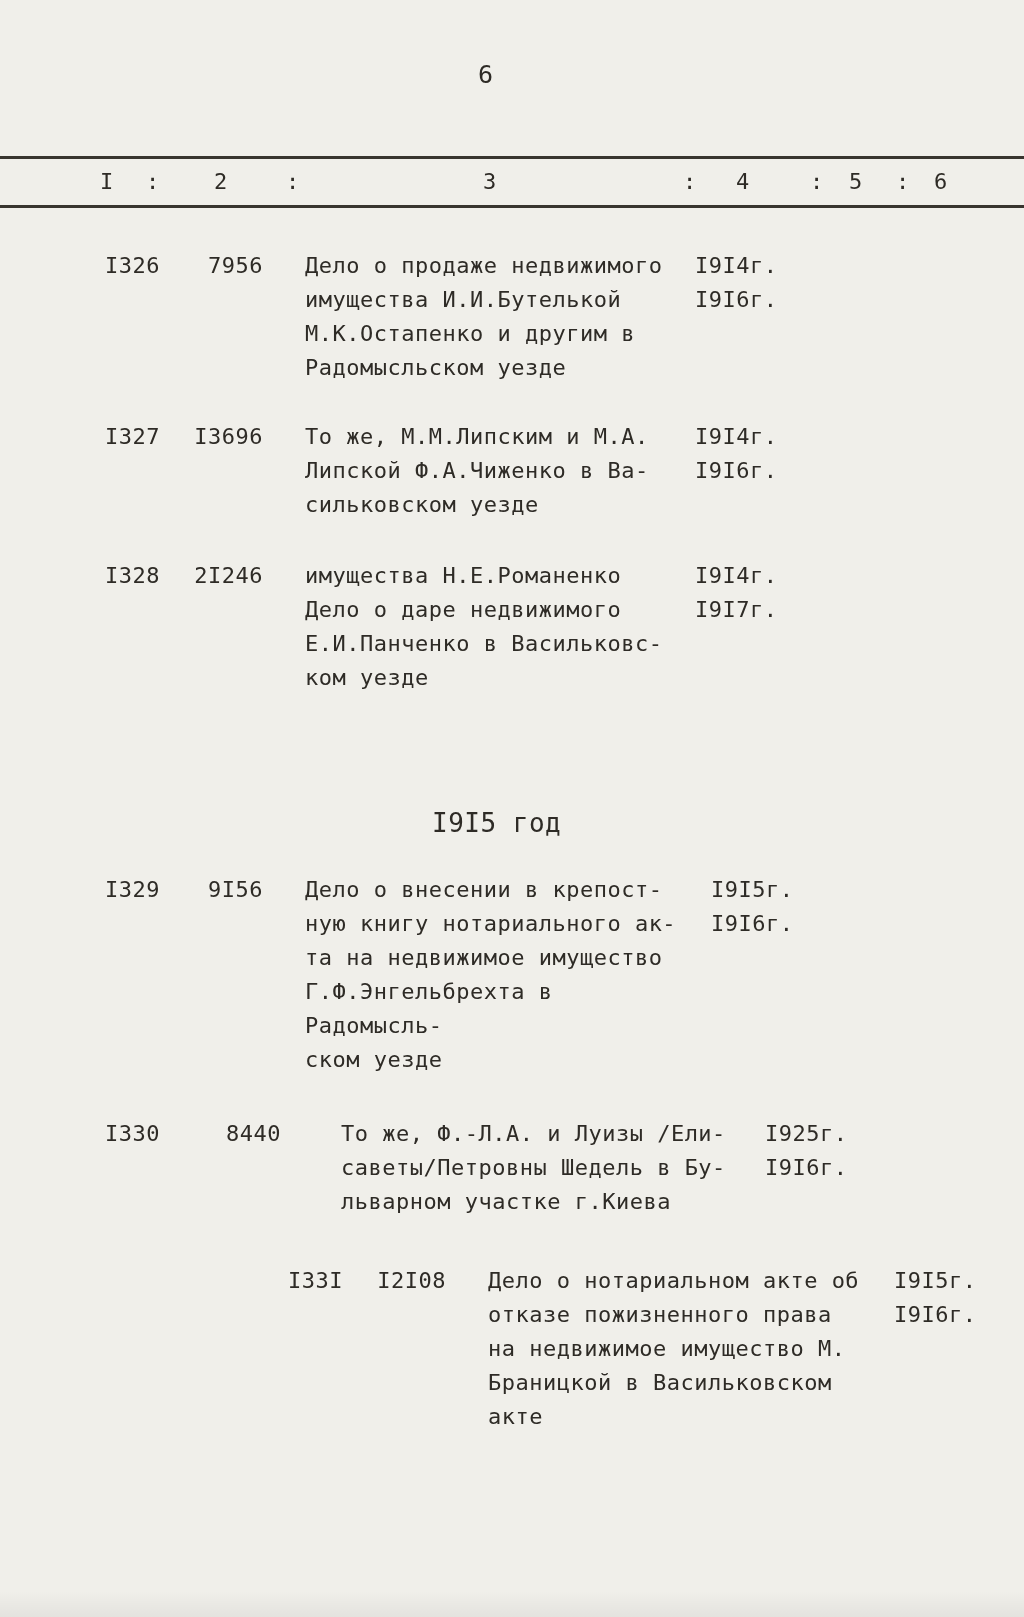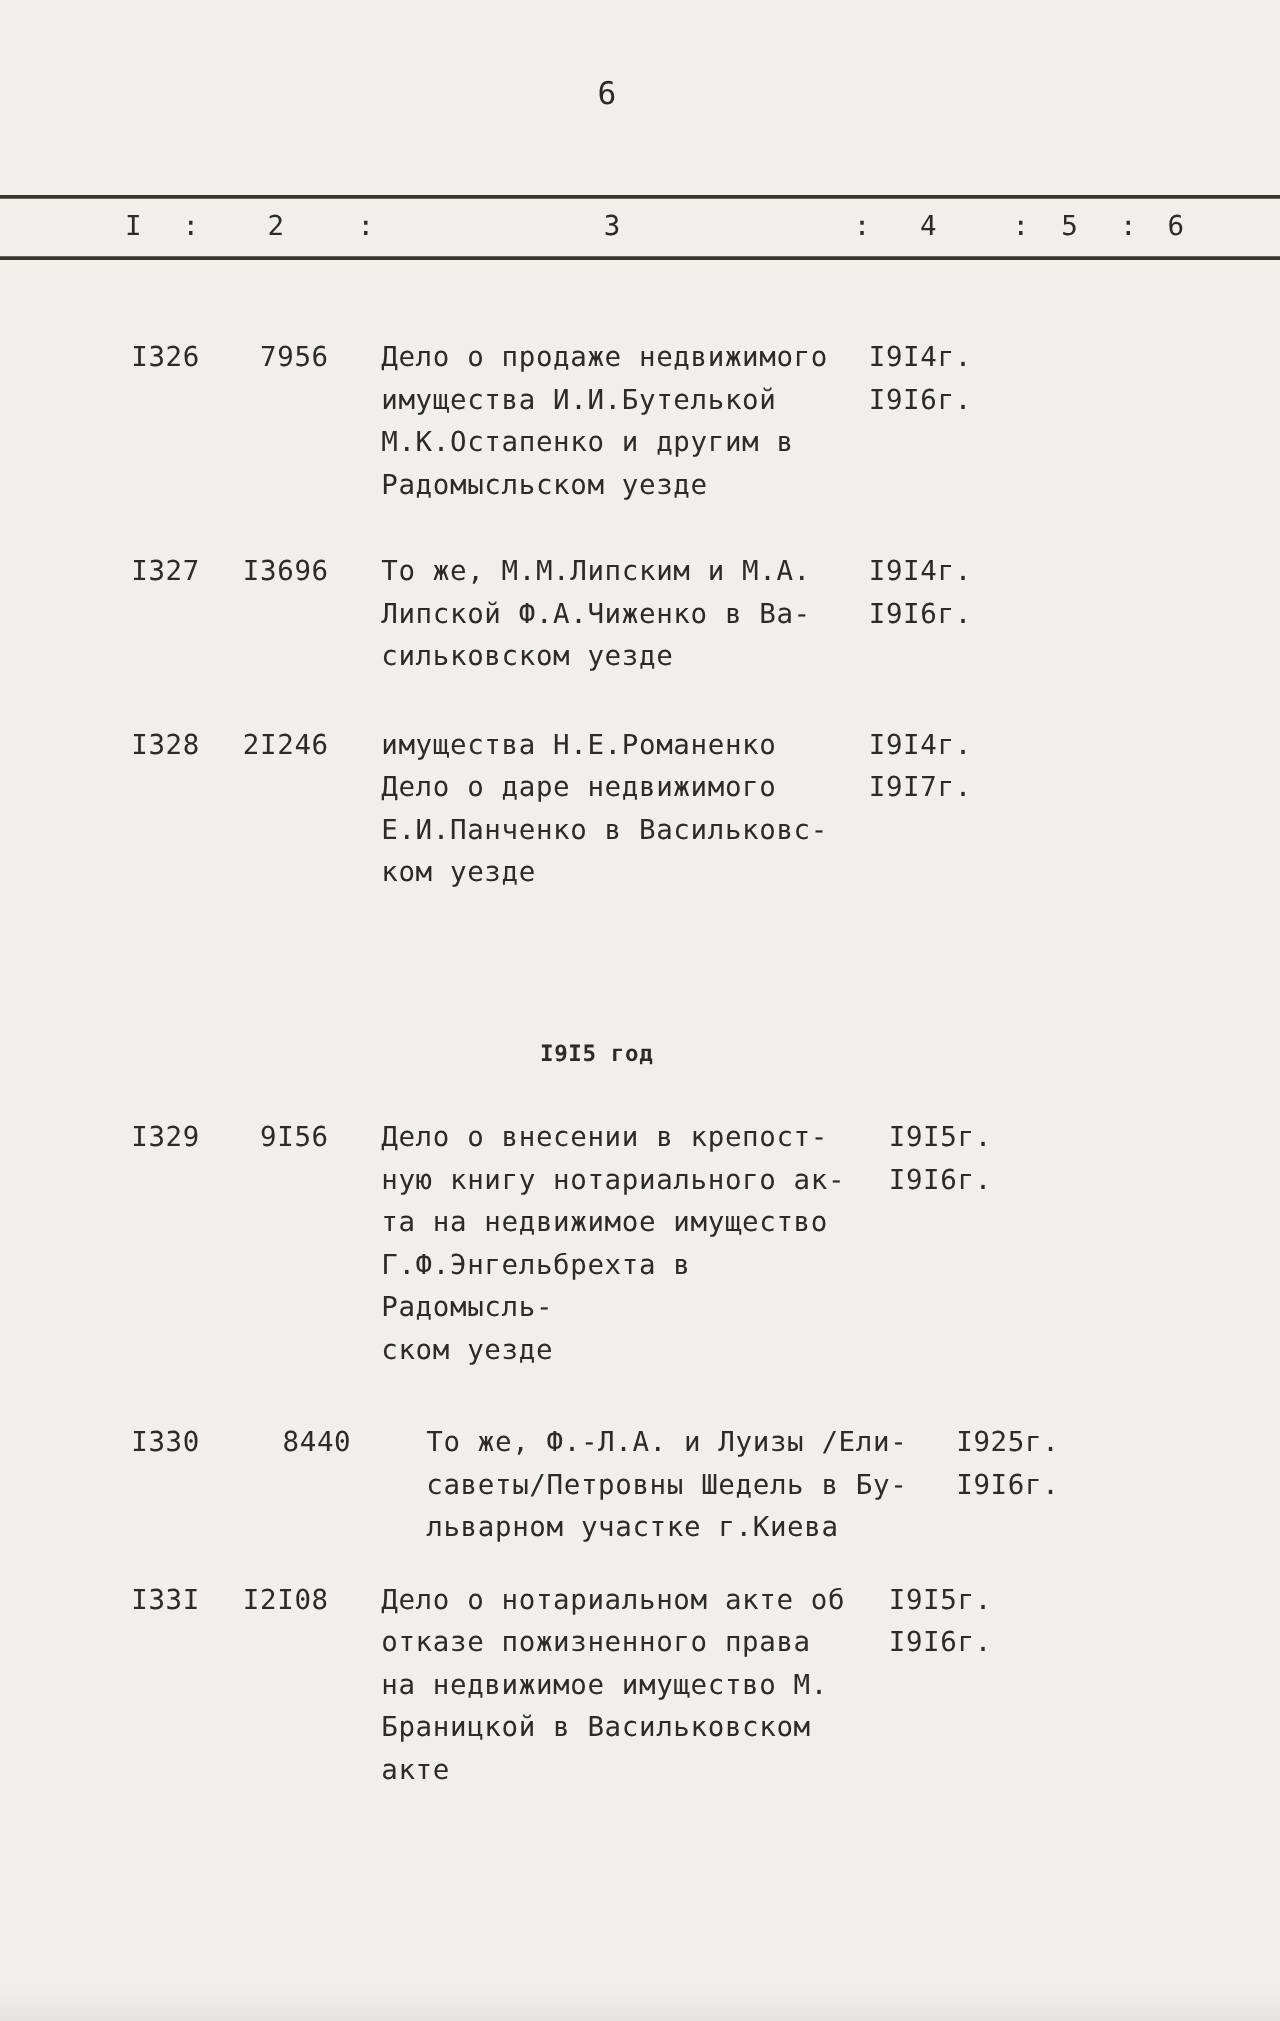--- a/index.html
+++ b/index.html
@@ -28,42 +28,42 @@
     position:absolute;top:156px;left:0;width:1024px;height:52px;
   }
   .rule{position:absolute;left:0;width:1024px;height:3px;background:#38352f;}
   .rule-top{top:0;}
   .rule-bottom{bottom:0;}
   .hcell,.hsep{
     position:absolute;top:11px;
     font-size:22px;letter-spacing:0.5px;line-height:30px;
   }
   .entries{
-    position:absolute;top:270px;left:0;width:1024px;
+    position:absolute;top:249px;left:0;width:1024px;
     font-size:22px;line-height:34px;letter-spacing:0.5px;
   }
   .entry{
     display:flex;align-items:flex-start;
     padding-left:105px;
   }
   .c1{width:70px;flex:none;}
   .c2{width:88px;flex:none;text-align:right;}
   .c3{margin-left:42px;width:390px;flex:none;}
   .c4{width:130px;flex:none;}
   .entry.late .c4{margin-left:16px;}
   .e2{margin-top:35px;}
   .e3{margin-top:37px;}
   .section-heading{
     margin-top:111px;margin-bottom:0;
     padding-left:432px;
-    font-size:18px;line-height:34px;letter-spacing:0.5px;font-weight:bold;
+    font-size:26px;line-height:34px;letter-spacing:0.5px;
   }
   .e4{margin-top:33px;}
   .e5{margin-top:40px;gap:18px;}
-  .e6{margin-top:24px;}
+  .e6{margin-top:45px;justify-content:flex-end;}
 </style>
 </head>
 <body>
 
 <div class="page" style="background: rgb(240, 239, 234); color: rgb(46, 43, 38);">
 
   <div class="page-number">6</div>
 
   <div class="table-header">
     <div class="rule rule-top"></div>

